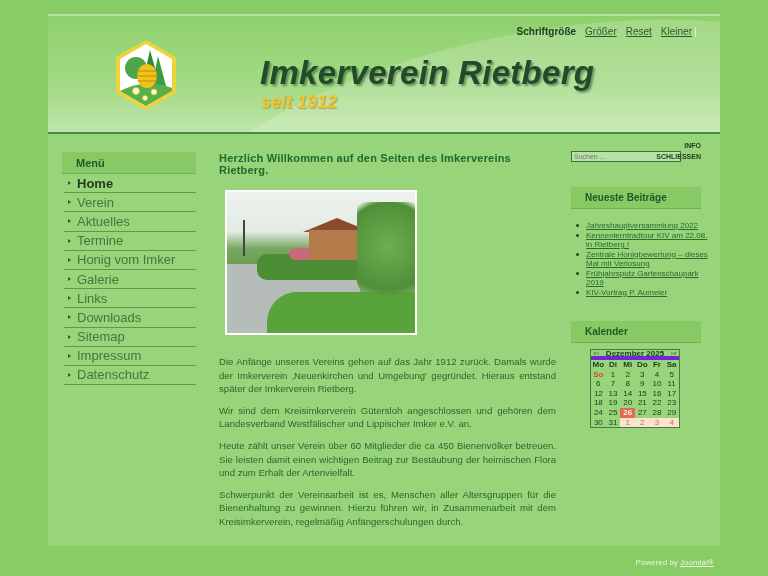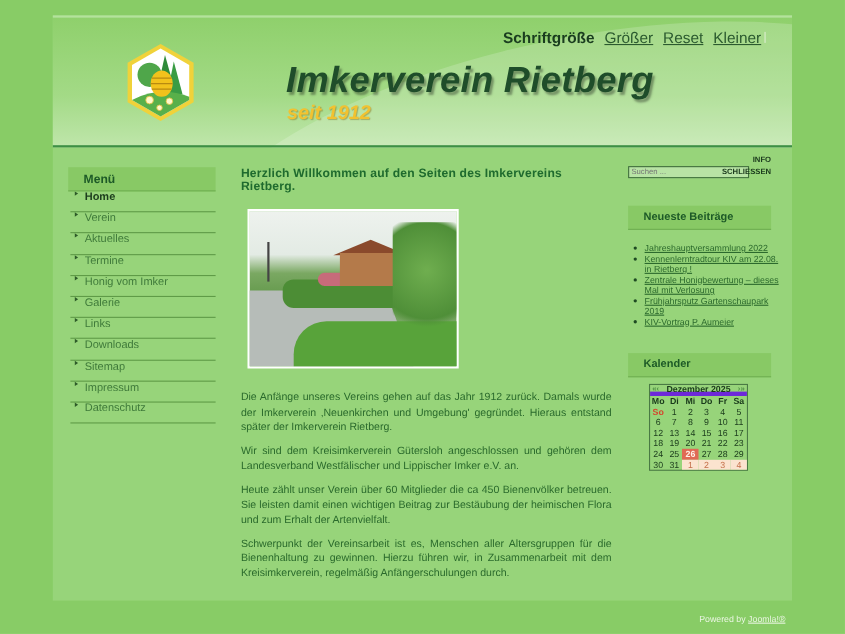--- a/index.html
+++ b/index.html
@@ -10,31 +10,31 @@
     background: linear-gradient(180deg, #8fd06c 0%, #a3da86 60%, #bfe6ab 100%); overflow: hidden;
     border-top: 2px solid #b4e29c; }
   .header .swoosh { position: absolute; left: 120px; top: 20px; width: 700px; height: 260px;
     border-radius: 50%; background: rgba(255,255,255,0.18); transform: rotate(-12deg); }
   .header-line { position: absolute; left: 0; top: 118px; width: 672px; height: 2px; background: #3d8f45; }
   .logo { position: absolute; left: 66px; top: 22px; width: 64px; height: 74px; }
   .site-title { position: absolute; left: 212px; top: 38px; font-size: 33px; font-weight: bold; font-style: italic;
     color: #1f4d2a; text-shadow: 2px 2px 2px rgba(0,0,0,0.35); letter-spacing: 0.3px; }
   .site-sub { position: absolute; left: 213px; top: 76px; font-size: 18px; font-weight: bold; font-style: italic;
     color: #f2c230; text-shadow: 1px 1px 1px rgba(120,90,0,0.4); }
-  .fontsize { position: absolute; right: 24px; top: 10px; font-size: 14px; color: #1a3d1f; display: flex; gap: 9px; align-items: center; }
+  .fontsize { position: absolute; right: 24px; top: 10px; font-size: 10px; color: #1a3d1f; display: flex; gap: 9px; align-items: center; }
   .fontsize .lbl { font-weight: bold; }
   .fontsize a { color: #2b5a2f; text-decoration: underline; }
   .fontsize .sep { width: 1px; height: 10px; background: #ddeed0; margin-left: -6px; }
 
   
   .menu { position: absolute; left: 14px; top: 138px; width: 134px; }
   .menu-head { height: 22px; background: #88c965; border-bottom: 1px solid #6fae52; padding-left: 14px;
     font-size: 11px; font-weight: bold; color: #1d5a27; line-height: 22px; }
-  .menu-item { display: flex; height: 19.2px; margin-left: 2px; border-bottom: 1px solid #5f9b47;
-    font-size: 10px; color: #3f7a3a; text-decoration: none; }
+  .menu-item { display: flex; align-items: center; height: 19.2px; margin-left: 2px; border-bottom: 1px solid #5f9b47;
+    font-size: 13px; color: #3f7a3a; text-decoration: none; }
   .menu-item .arrow { width: 0; height: 0; border-left: 3px solid #2d5a28; border-top: 2.5px solid transparent;
     border-bottom: 2.5px solid transparent; margin: 0 6px 0 4px; }
   .menu-item.active { color: #1c3d1d; font-weight: bold; }
 
   
   .main { position: absolute; left: 171px; top: 138px; width: 337px; }
   .welcome { font-size: 11px; font-weight: bold; color: #1f6b2e; letter-spacing: 0.2px; }
   .photo { margin-top: 14px; margin-left: 6px; width: 192px; height: 145px; border: 2px solid #ffffff; position: relative; overflow: hidden;
     background: linear-gradient(180deg, #eef2ee 0%, #e3ebe4 28%, #7aa862 40%, #5c9444 60%, #8fb47d 80%, #4d8f37 100%); }
   .photo .road { position: absolute; left: -10px; top: 72px; width: 150px; height: 90px; background: #b6bcb8; transform: skewX(20deg); border-radius: 6px; }

